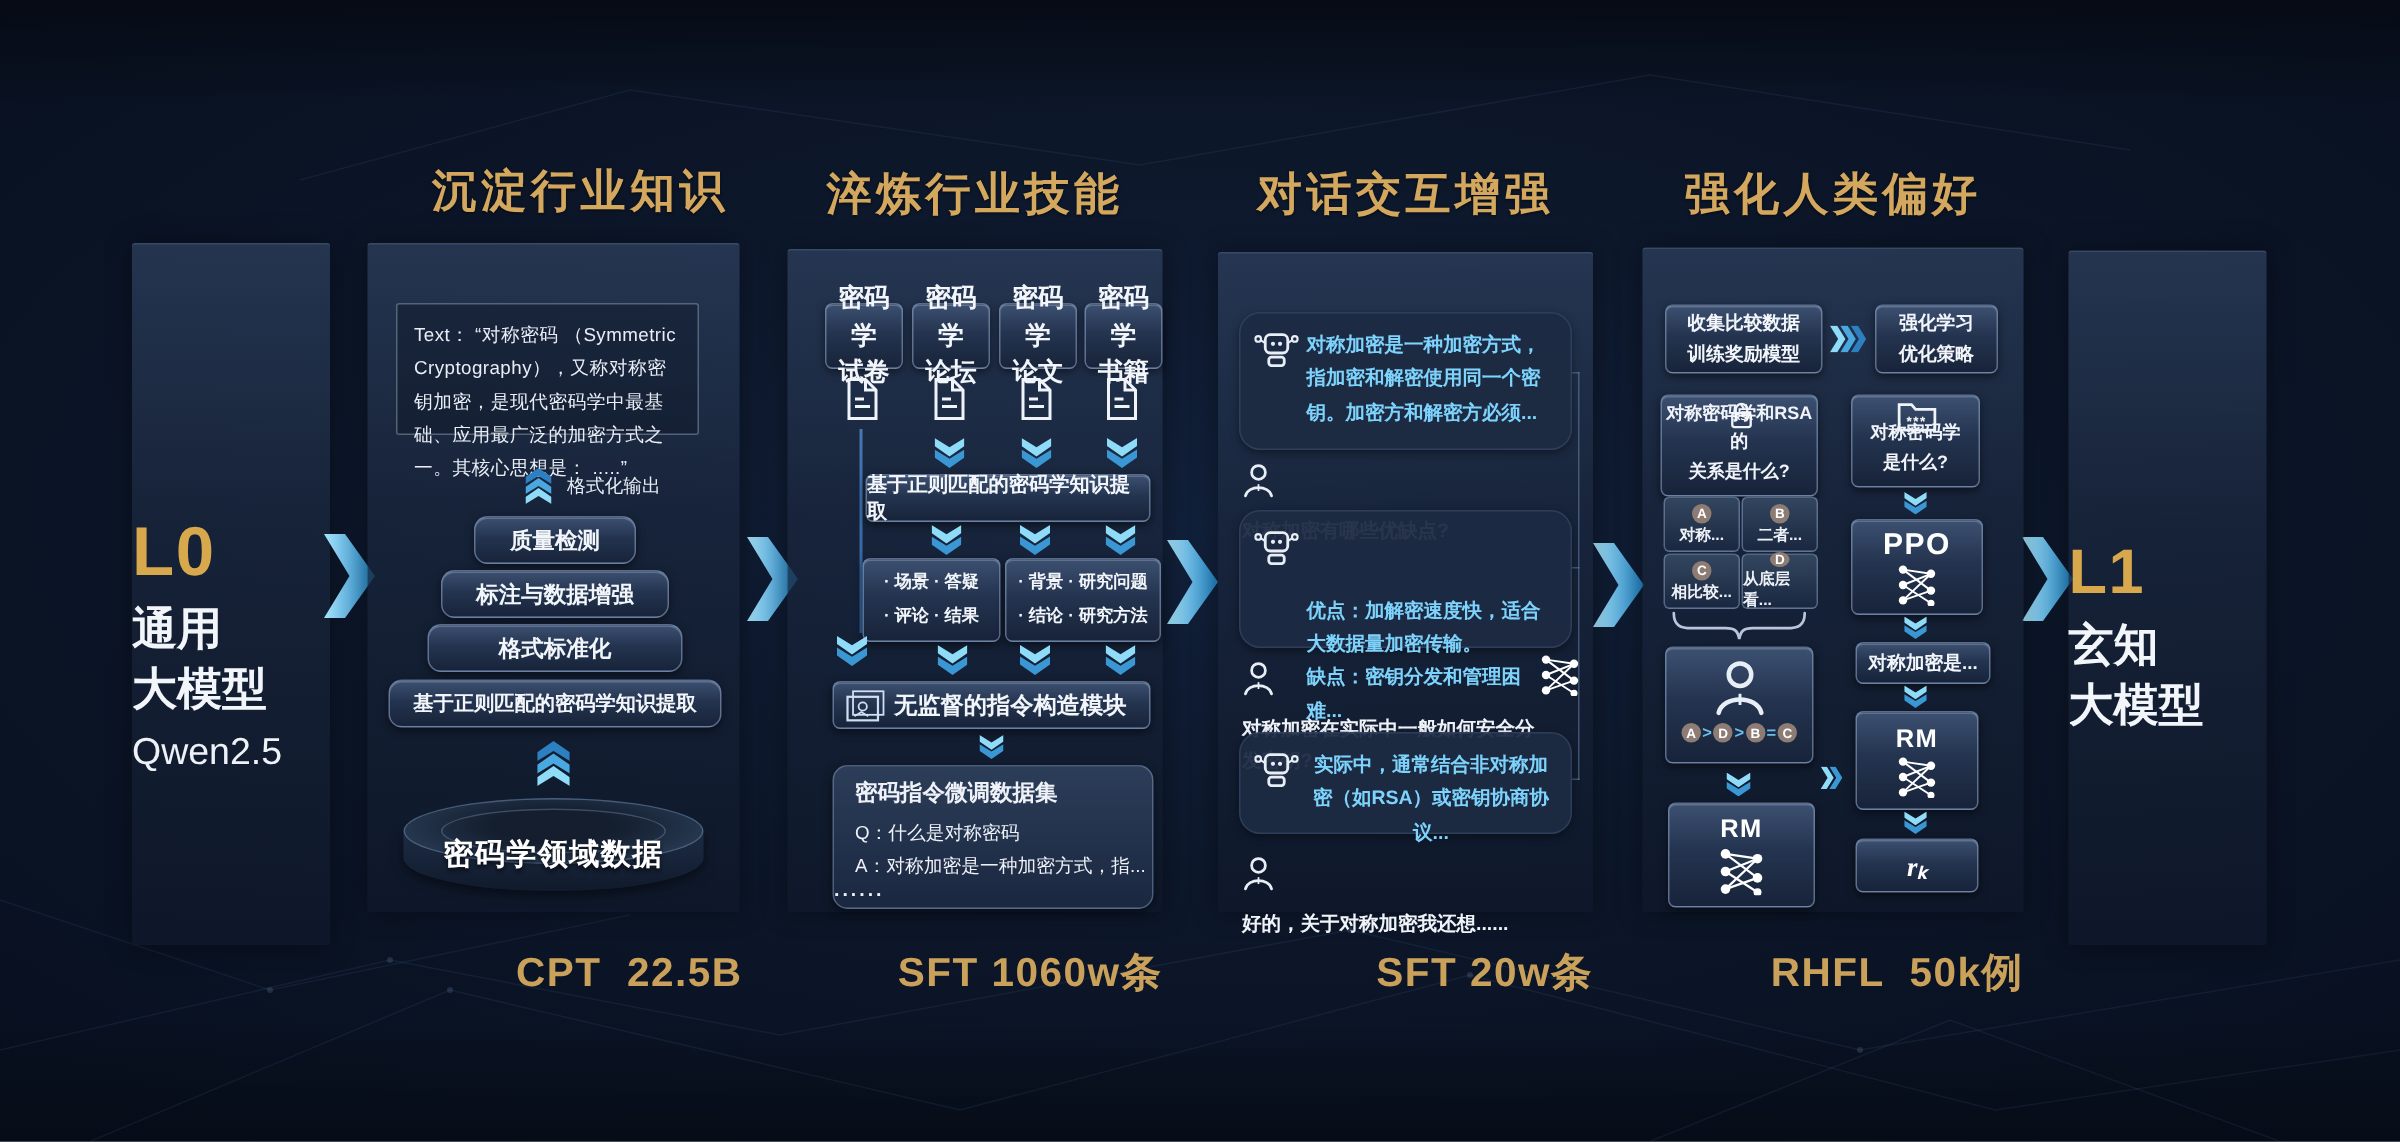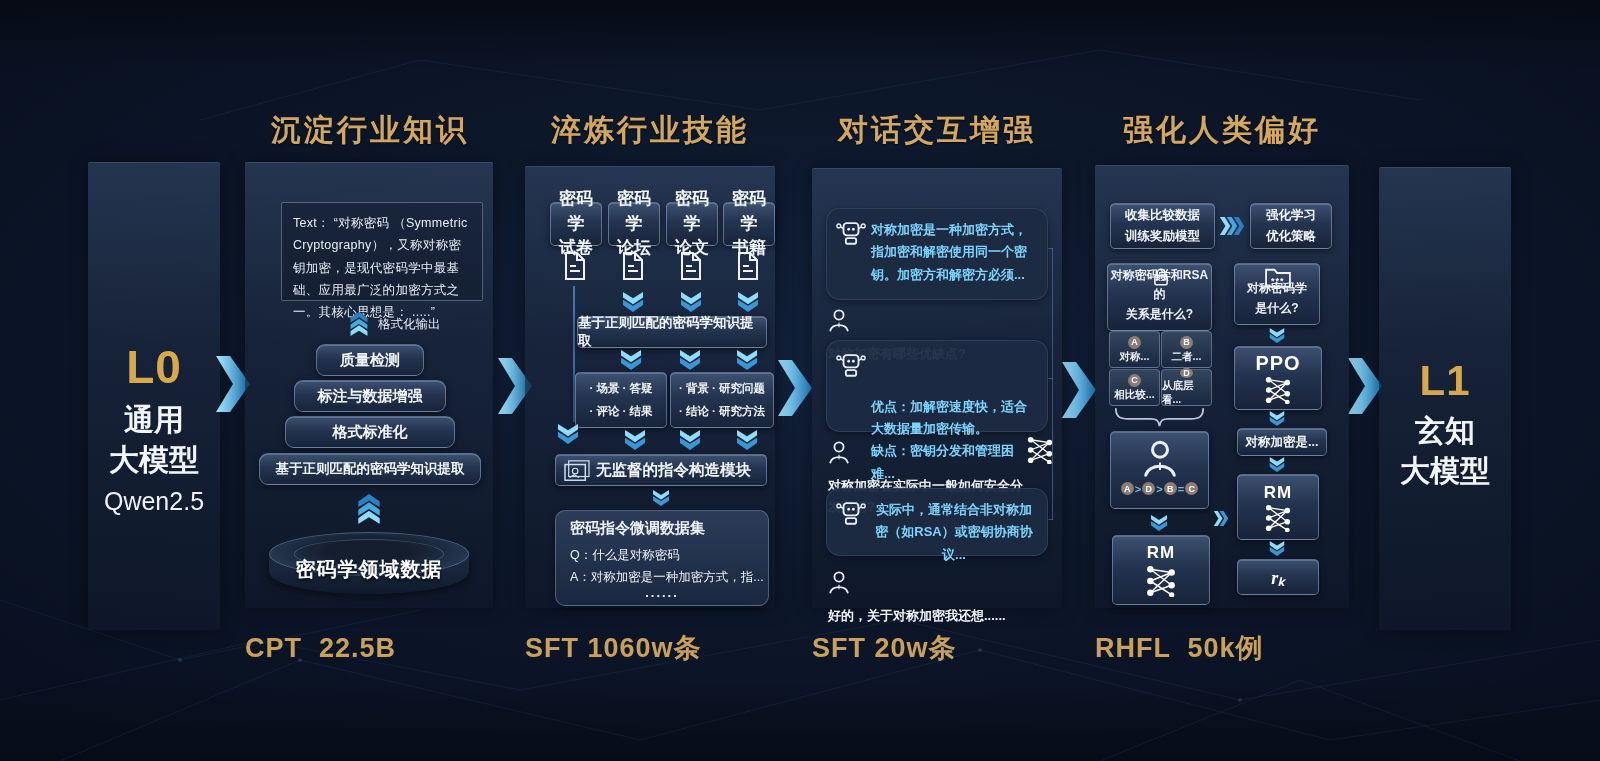--- a/index.html
+++ b/index.html
@@ -8,21 +8,21 @@
     font-family:"Liberation Sans","DejaVu Sans",sans-serif;
     color:#eef2f8;
     background:
       linear-gradient(180deg,#060b15 0%,rgba(6,11,21,0) 70px),
       linear-gradient(0deg,#060c17 0%,rgba(6,12,23,0) 80px),
       radial-gradient(ellipse 1100px 520px at 50% 46%,#11203a 0%,#0c1628 55%,#081020 100%);
   }
   #canvas{position:relative;width:1600px;height:761px;}
   .abs{position:absolute;}
   .pre{white-space:pre-line;}
-  .center{text-align:center;}
+  .center{text-align:left;}
 
   .stage-title{
     position:absolute;top:110px;height:40px;line-height:40px;text-align:center;
     font-size:30px;font-weight:bold;color:#d3a85e;letter-spacing:3px;
     text-shadow:0 1px 2px rgba(0,0,0,.6);
   }
   .panel{
     position:absolute;border-radius:2px;
     background:linear-gradient(180deg,rgba(44,62,92,.78) 0%,rgba(26,39,62,.72) 40%,rgba(15,24,42,.82) 100%);
     box-shadow:inset 0 1px 0 rgba(170,200,235,.14), 0 0 18px rgba(0,0,0,.35);
@@ -55,21 +55,21 @@
     border:1px solid rgba(95,120,158,.28);border-radius:14px;
     box-shadow:0 2px 6px rgba(0,0,0,.4);
     padding:10px 10px 8px 44px;
     font-size:13px;font-weight:bold;line-height:1.72;color:#7dd3fc;
   }
   .bubble .bot-ic{position:absolute;left:9px;top:11px;}
   .user-row{position:absolute;display:flex;align-items:flex-start;gap:10px;
     font-size:13px;font-weight:bold;color:#f0f4fa;line-height:1.6;flex-direction:column;}
 
   .metric{
-    position:absolute;top:630px;height:36px;line-height:36px;text-align:left;
+    position:absolute;top:630px;height:36px;line-height:36px;text-align:right;
     font-size:27px;font-weight:bold;color:#c9a15a;letter-spacing:1px;white-space:pre;
   }
 
   .opt-card{
     position:absolute;width:49px;height:35px;border-radius:4px;
     background:linear-gradient(180deg,#33465f,#1a2740);
     border:1px solid rgba(150,175,210,.45);
     display:flex;flex-direction:column;align-items:center;justify-content:center;gap:1px;
   }
   .opt-badge{
@@ -216,21 +216,21 @@
     <g fill="rgba(150,190,240,0.16)">
       <circle cx="260" cy="640" r="2"></circle>
         <circle cx="900" cy="620" r="2"></circle>
         <circle cx="1240" cy="700" r="2"></circle>
       <circle cx="300" cy="660" r="2"></circle>
         <circle cx="980" cy="650" r="2"></circle>
         <circle cx="180" cy="660" r="2"></circle>
     </g>
   </svg>
 
-  <div class="stage-title" style="left:245px;width:250px;">沉淀行业知识</div>
+  <div class="stage-title" style="left:262px;width:250px;font-family:Liberation Mono, monospace;">沉淀行业知识</div>
   <div class="stage-title" style="left:525px;width:250px;">淬炼行业技能</div>
   <div class="stage-title" style="left:812px;width:250px;">对话交互增强</div>
   <div class="stage-title" style="left:1095px;width:254px;">强化人类偏好</div>
 
   <div class="panel" style="left:88px;top:162px;width:132px;height:468px;">
     <div class="abs center" style="left:0;top:178px;width:132px;">
       <div class="model-level">L0</div>
       <div class="model-name pre">通用
 大模型</div>
       <div class="model-version">Qwen2.5</div>
@@ -247,21 +247,21 @@
       <use href="#bigarrow"></use>
     </svg>
   <svg class="abs" style="left:1062px;top:362px;" width="34" height="56">
       <use href="#bigarrow"></use>
     </svg>
   <svg class="abs" style="left:1348px;top:358px;" width="34" height="56">
       <use href="#bigarrow"></use>
     </svg>
 
   <div class="panel" style="left:245px;top:162px;width:248px;height:446px;">
-    <div class="sample-box" style="left:36px;top:40px;width:202px;height:99px;box-sizing:border-box;">Text： “对称密码 （Symmetric Cryptography），又称对称密钥加密，是现代密码学中最基础、应用最广泛的加密方式之一。其核心思想是： .....”</div>
+    <div class="sample-box" style="left:19px;top:40px;width:202px;height:88px;box-sizing:border-box;">Text： “对称密码 （Symmetric Cryptography），又称对称密钥加密，是现代密码学中最基础、应用最广泛的加密方式之一。其核心思想是： .....”</div>
 
     <div class="abs" style="left:104px;top:150px;display:flex;align-items:center;gap:9px;">
       <svg width="20" height="24" viewBox="0 0 26 36">
           <use href="#chev3u"></use>
         </svg>
       <span class="tiny-label">格式化输出</span>
     </div>
 
     <div class="box pill" style="left:71px;top:182px;width:106px;height:30px;">质量检测</div>
     <div class="box pill" style="left:49px;top:218px;width:150px;height:30px;">标注与数据增强</div>

